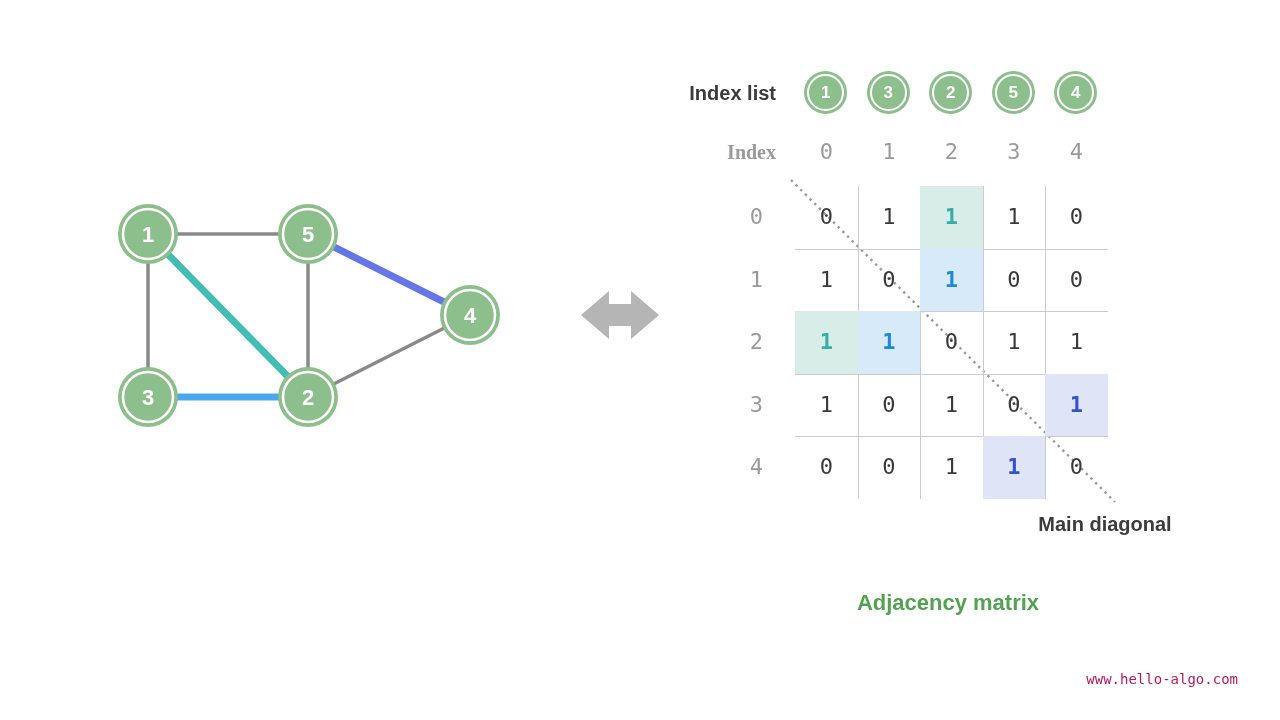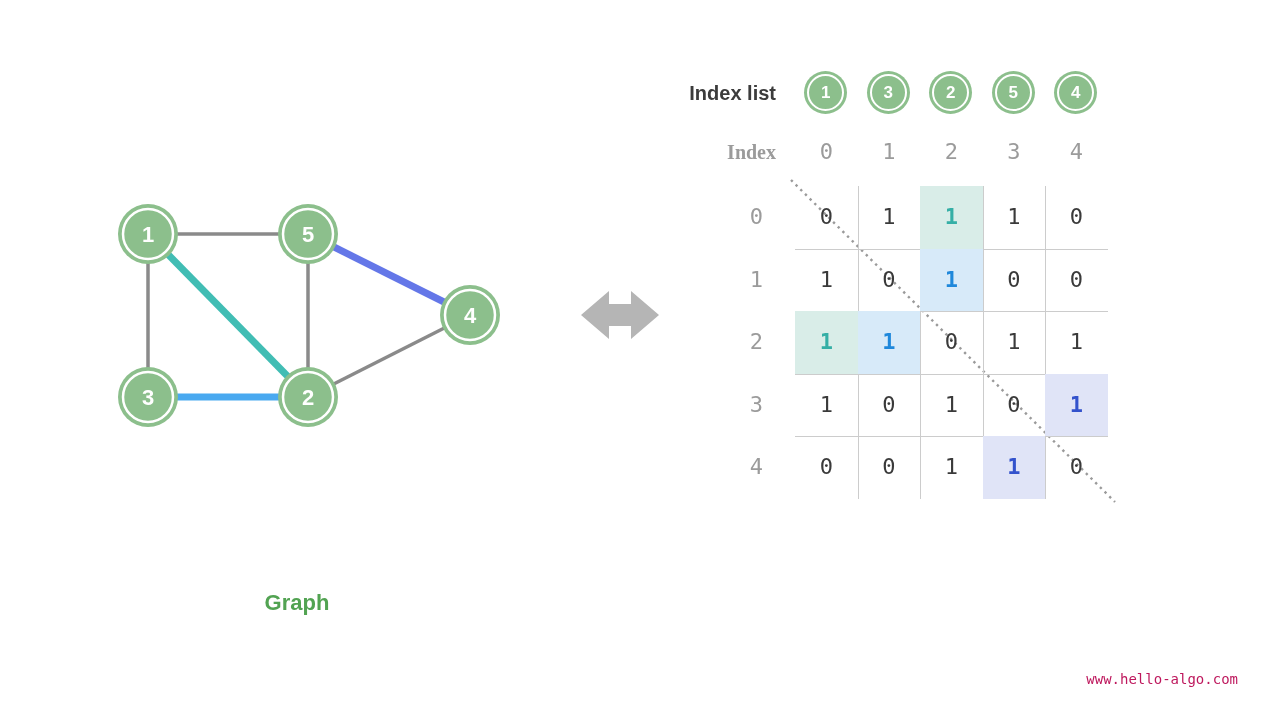--- a/index.html
+++ b/index.html
@@ -120,15 +120,16 @@
 
   <div class="hdr-label index-label mono" style="font-family:Liberation Serif, serif;">Index</div>
   <div id="col-indices">
       <div class="col-digit mono" style="left: 795px;">0</div>
       <div class="col-digit mono" style="left: 857.5px;">1</div>
       <div class="col-digit mono" style="left: 920px;">2</div>
       <div class="col-digit mono" style="left: 982.5px;">3</div>
       <div class="col-digit mono" style="left: 1045px;">4</div>
     </div>
 
-  <div class="caption" style="left: 147px; top: 590px; color: rgb(82, 163, 82);">Graph</div>
+  <div class="diag-label">Main diagonal</div>
+  <div class="caption" style="left: 798px; top: 590px; color: rgb(82, 163, 82);">Adjacency matrix</div>
   <div class="watermark mono">www.hello-algo.com</div>
 </div>
 
 </body></html>

